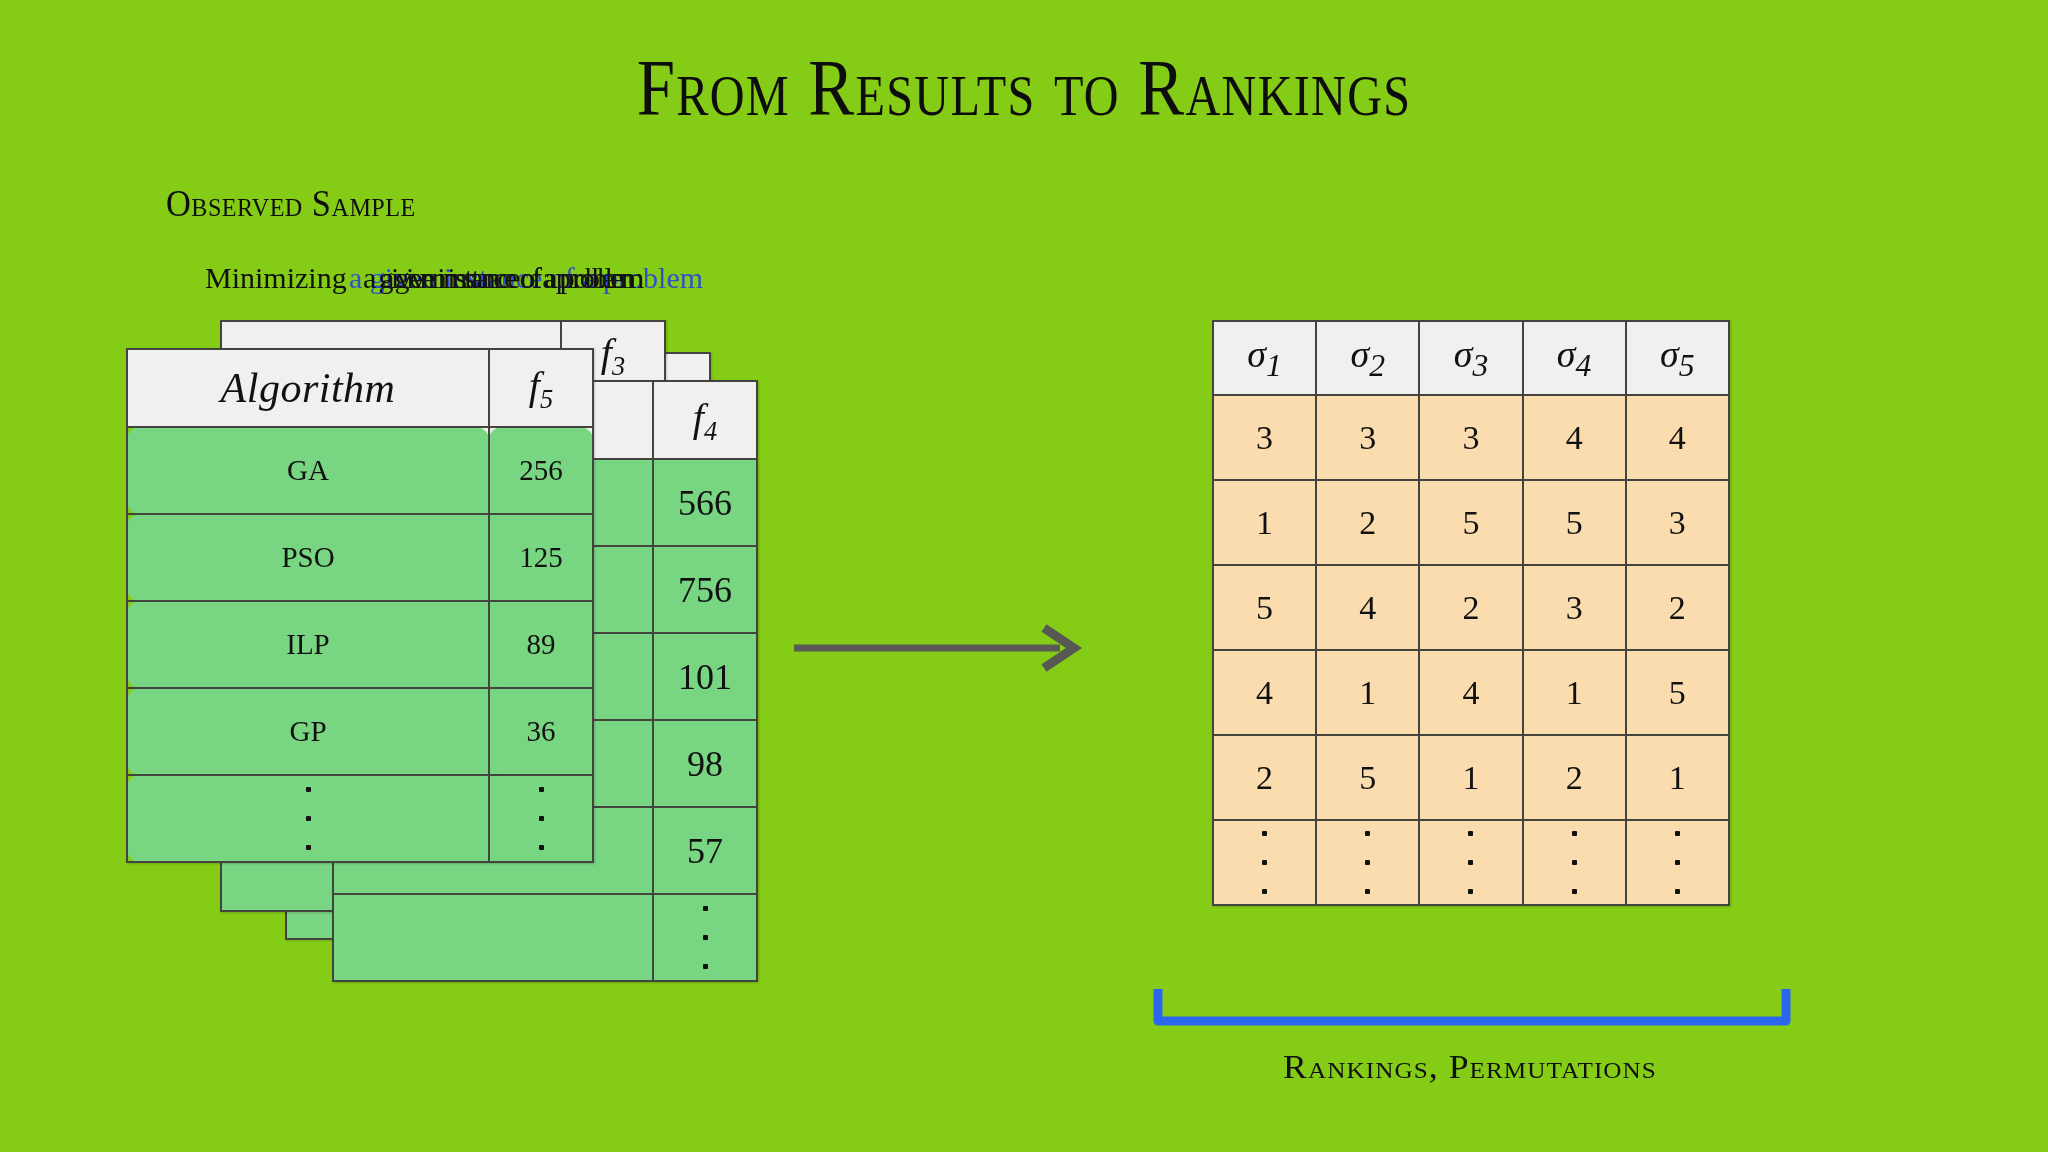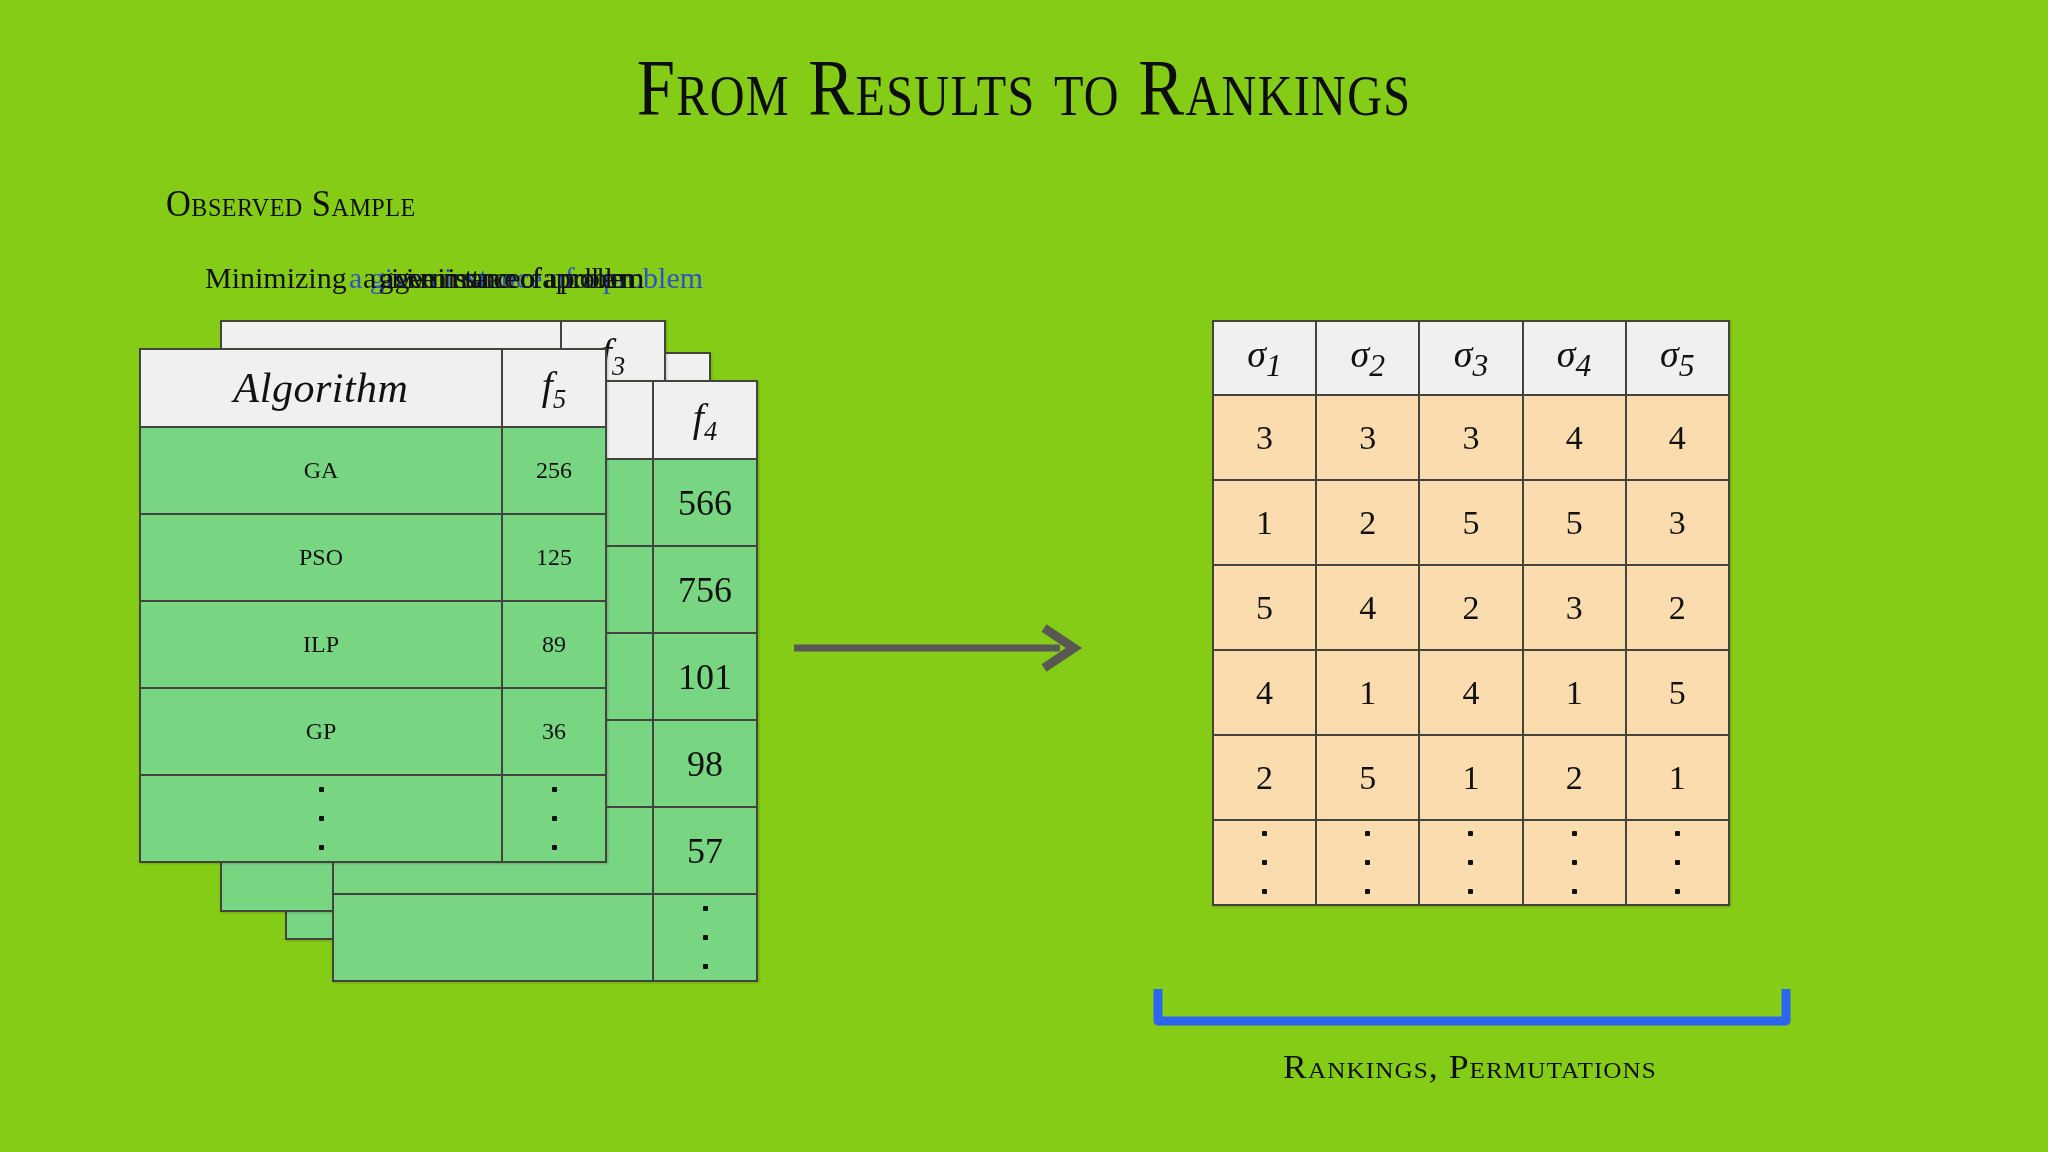--- a/index.html
+++ b/index.html
@@ -118,23 +118,23 @@
     padding: 0;
   }
   .tbl th {
     background: #f0f0f0;
   }
 
   
   .green-cell { background: #78d582; }
   .hdr-cell   { background: #f0f0f0; }
 
-  #tbl-main-green { left: 139px; top: 348px; width: 462px; z-index: 6; }
+  #tbl-main-green { left: 126px; top: 348px; width: 462px; z-index: 6; }
   #tbl-main-green th { height: 76px; font-size: 40px; }
-  #tbl-main-green td { height: 85px; font-size: 24px; }
+  #tbl-main-green td { height: 85px; font-size: 29px; border-radius: 13px; }
   #tbl-main-green .col-alg  { width: 360px; }
   #tbl-main-green .col-val  { width: 102px; }
 
   #tbl-f4 { left: 332px; top: 380px; width: 420px; z-index: 5; }
   #tbl-f4 th { height: 76px; font-size: 40px; }
   #tbl-f4 td { height: 85px; font-size: 36px; }
   #tbl-f4 .col-alg  { width: 318px; }
   #tbl-f4 .col-val  { width: 102px; }
 
   #tbl-f3 { left: 220px; top: 320px; width: 440px; z-index: 4; }

